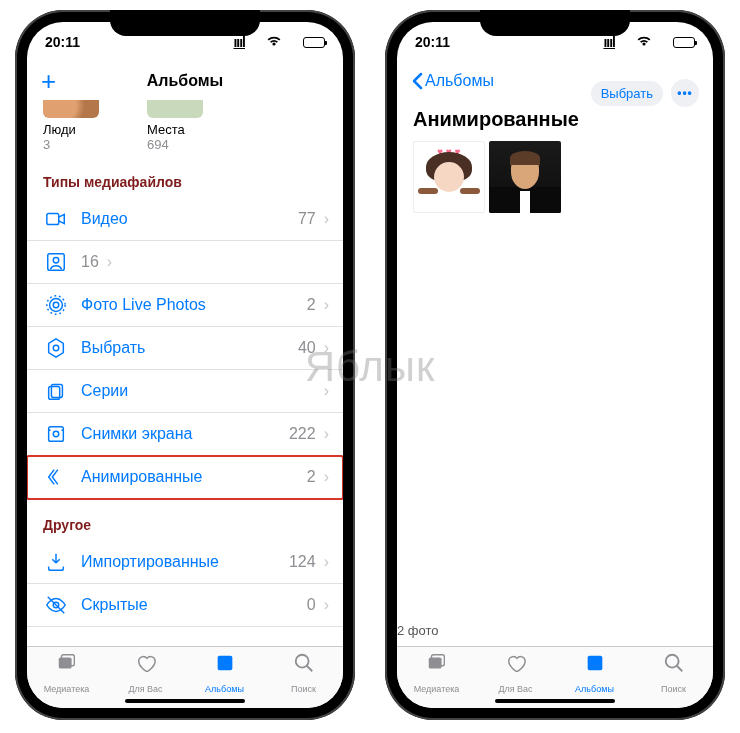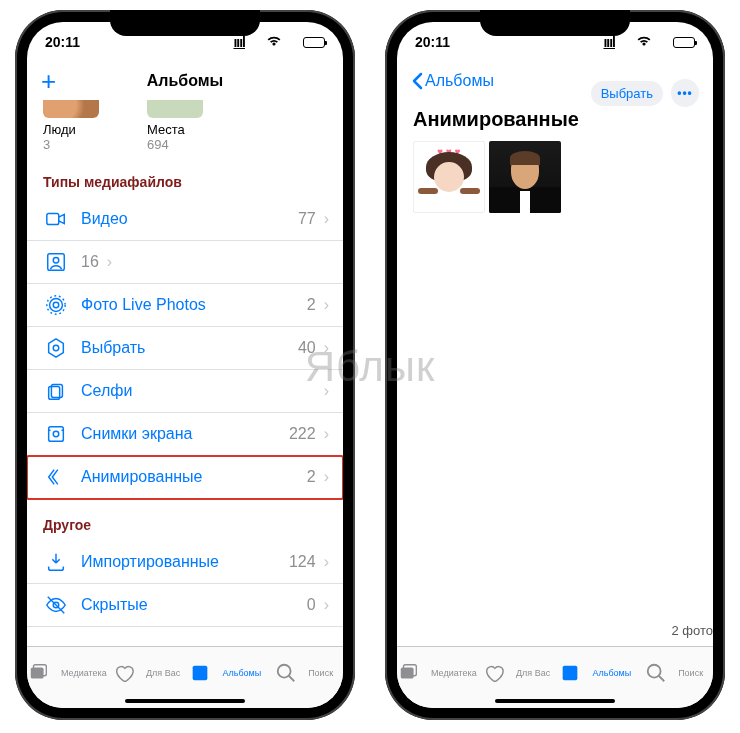--- a/index.html
+++ b/index.html
@@ -89,27 +89,27 @@
   .sticker-hair { position:absolute; top:10px; left:50%; transform:translateX(-50%); width:46px; height:30px; background:#4a2f24; border-radius:50% 50% 40% 40%;}
   .sticker-hearts { position:absolute; top:4px; left:0; right:0; display:flex; justify-content:space-around; color:#ff6b8a; font-size:10px;}
   .sticker-arms { position:absolute; bottom:18px; left:0; right:0; display:flex; justify-content:space-between; padding:0 4px;}
   .sticker-arm { width:20px; height:6px; background:#8b5a3c; border-radius:3px;}
   .gthumb.man { background: linear-gradient(#1a1a1a 0%, #0d0d0d 100%);}
   .man-face { position:absolute; left:50%; top:14px; transform:translateX(-50%); width:28px; height:34px; background:#d9a67a; border-radius:40% 40% 50% 50%;}
   .man-hair { position:absolute; left:50%; top:10px; transform:translateX(-50%); width:30px; height:14px; background:#5a3c28; border-radius:50% 50% 0 0;}
   .man-suit { position:absolute; bottom:0; left:0; right:0; height:26px; background:#0a0a0a;}
   .man-shirt { position:absolute; bottom:0; left:50%; transform:translateX(-50%); width:10px; height:22px; background:#fff;}
 
-  .footer-count { text-align:right; font-size:13px; color:#555; padding-bottom:8px;}
+  .footer-count { text-align:left; font-size:13px; color:#555; padding-bottom:8px;}
 
   .tabbar {
     height:62px; border-top:0.5px solid #c8c8ca; display:flex; background:#fafafa;
     padding-bottom:10px;
   }
-  .tab { flex:1; display:flex; flex-direction:row; align-items:center; justify-content:center; gap:10px;}
+  .tab { flex:1; display:flex; flex-direction:column; align-items:center; justify-content:center; gap:10px;}
   .tab svg { width:24px; height:22px;}
   .tab-label { font-size:9px; color:#8e8e93;}
   .tab.active .tab-label { color:#007aff;}
   .tab.active svg { color:#007aff;}
   .tab svg { color:#8e8e93;}
 
   .home-indicator { position:absolute; bottom:5px; left:50%; transform:translateX(-50%); width:120px; height:4px; background:#000; border-radius:3px;}
 
   .watermark {
     position:absolute; left:50%; top:50%; transform:translate(-50%,-50%);
@@ -207,21 +207,21 @@
         <span class="row-count">40</span>
         <span class="chevron">›</span>
       </div>
       <div class="row">
         <span class="row-icon">
               <svg viewBox="0 0 24 24" fill="none" stroke="currentColor" stroke-width="1.6">
                 <rect x="7" y="5" width="12" height="14" rx="2"></rect>
                 <rect x="4" y="7" width="12" height="14" rx="2"></rect>
               </svg>
             </span>
-        <span class="row-label">Селфи</span>
+        <span class="row-label">Серии</span>
         <span class="row-count"></span>
         <span class="chevron">›</span>
       </div>
       <div class="row">
         <span class="row-icon">
               <svg viewBox="0 0 24 24" fill="none" stroke="currentColor" stroke-width="1.6">
                 <rect x="4" y="4" width="16" height="16" rx="2"></rect>
                 <circle cx="12" cy="12" r="3"></circle>
                 <path d="M4 8h2M18 8h2"></path>
               </svg>

